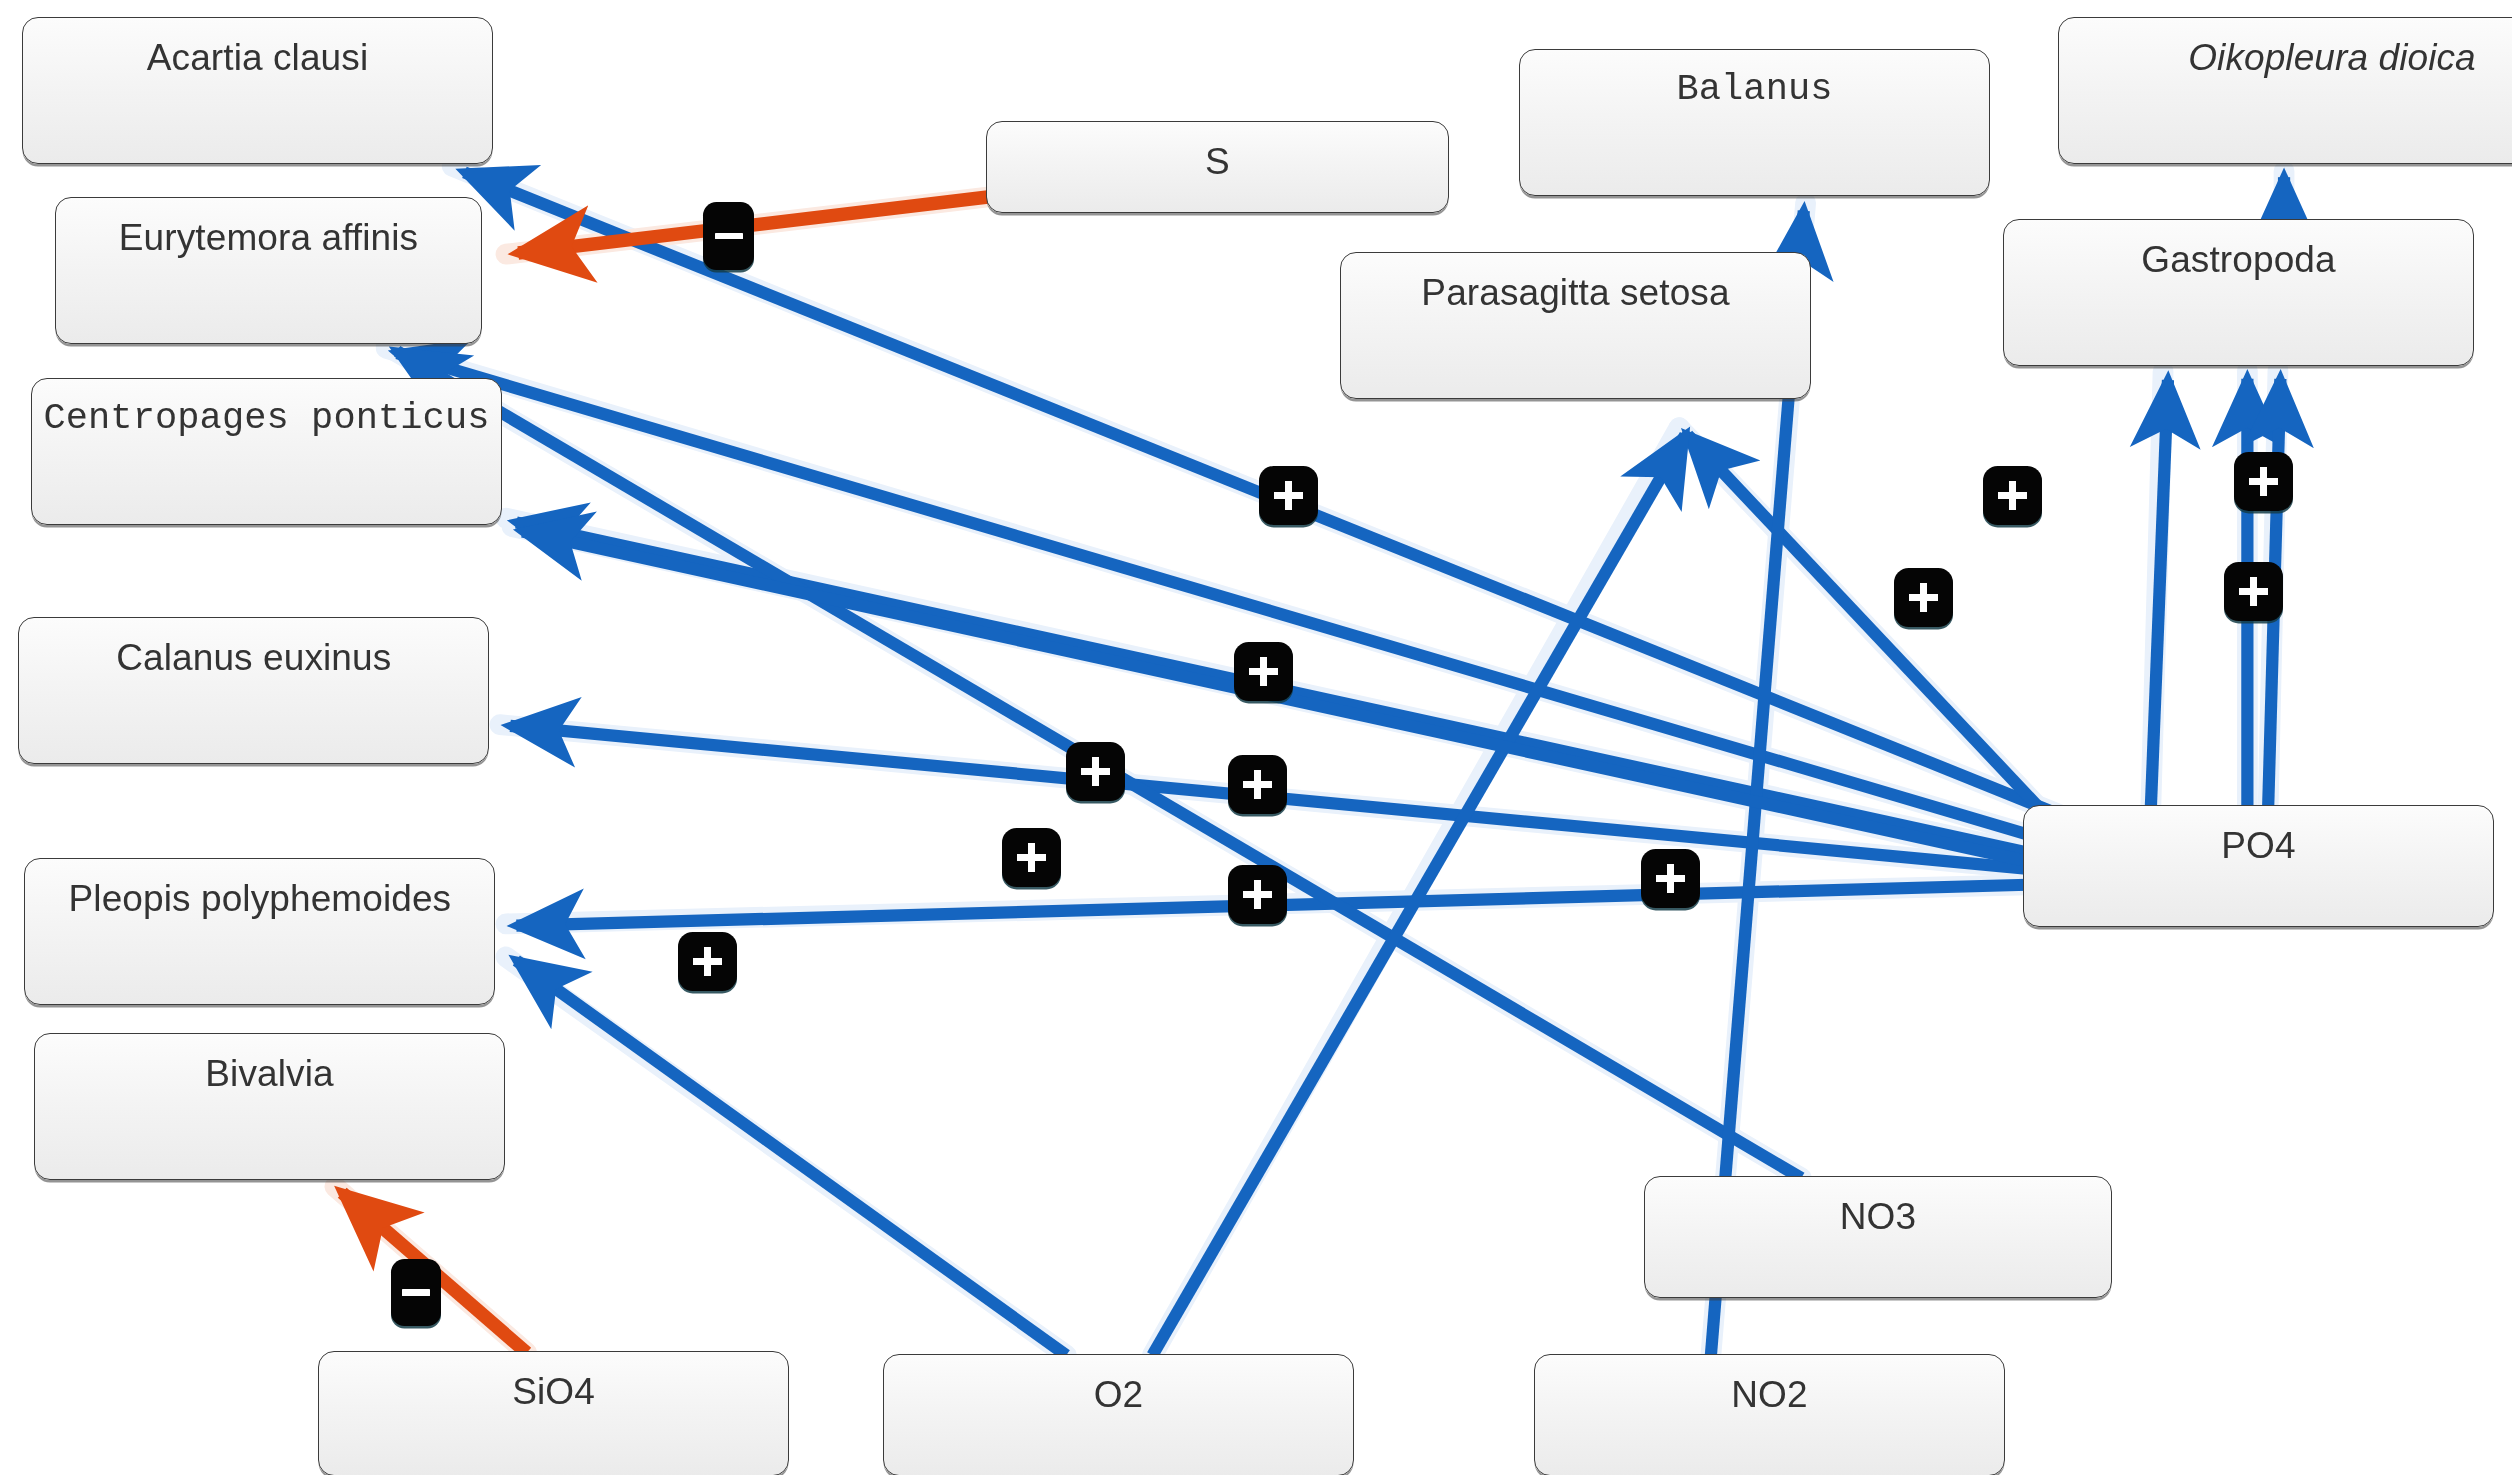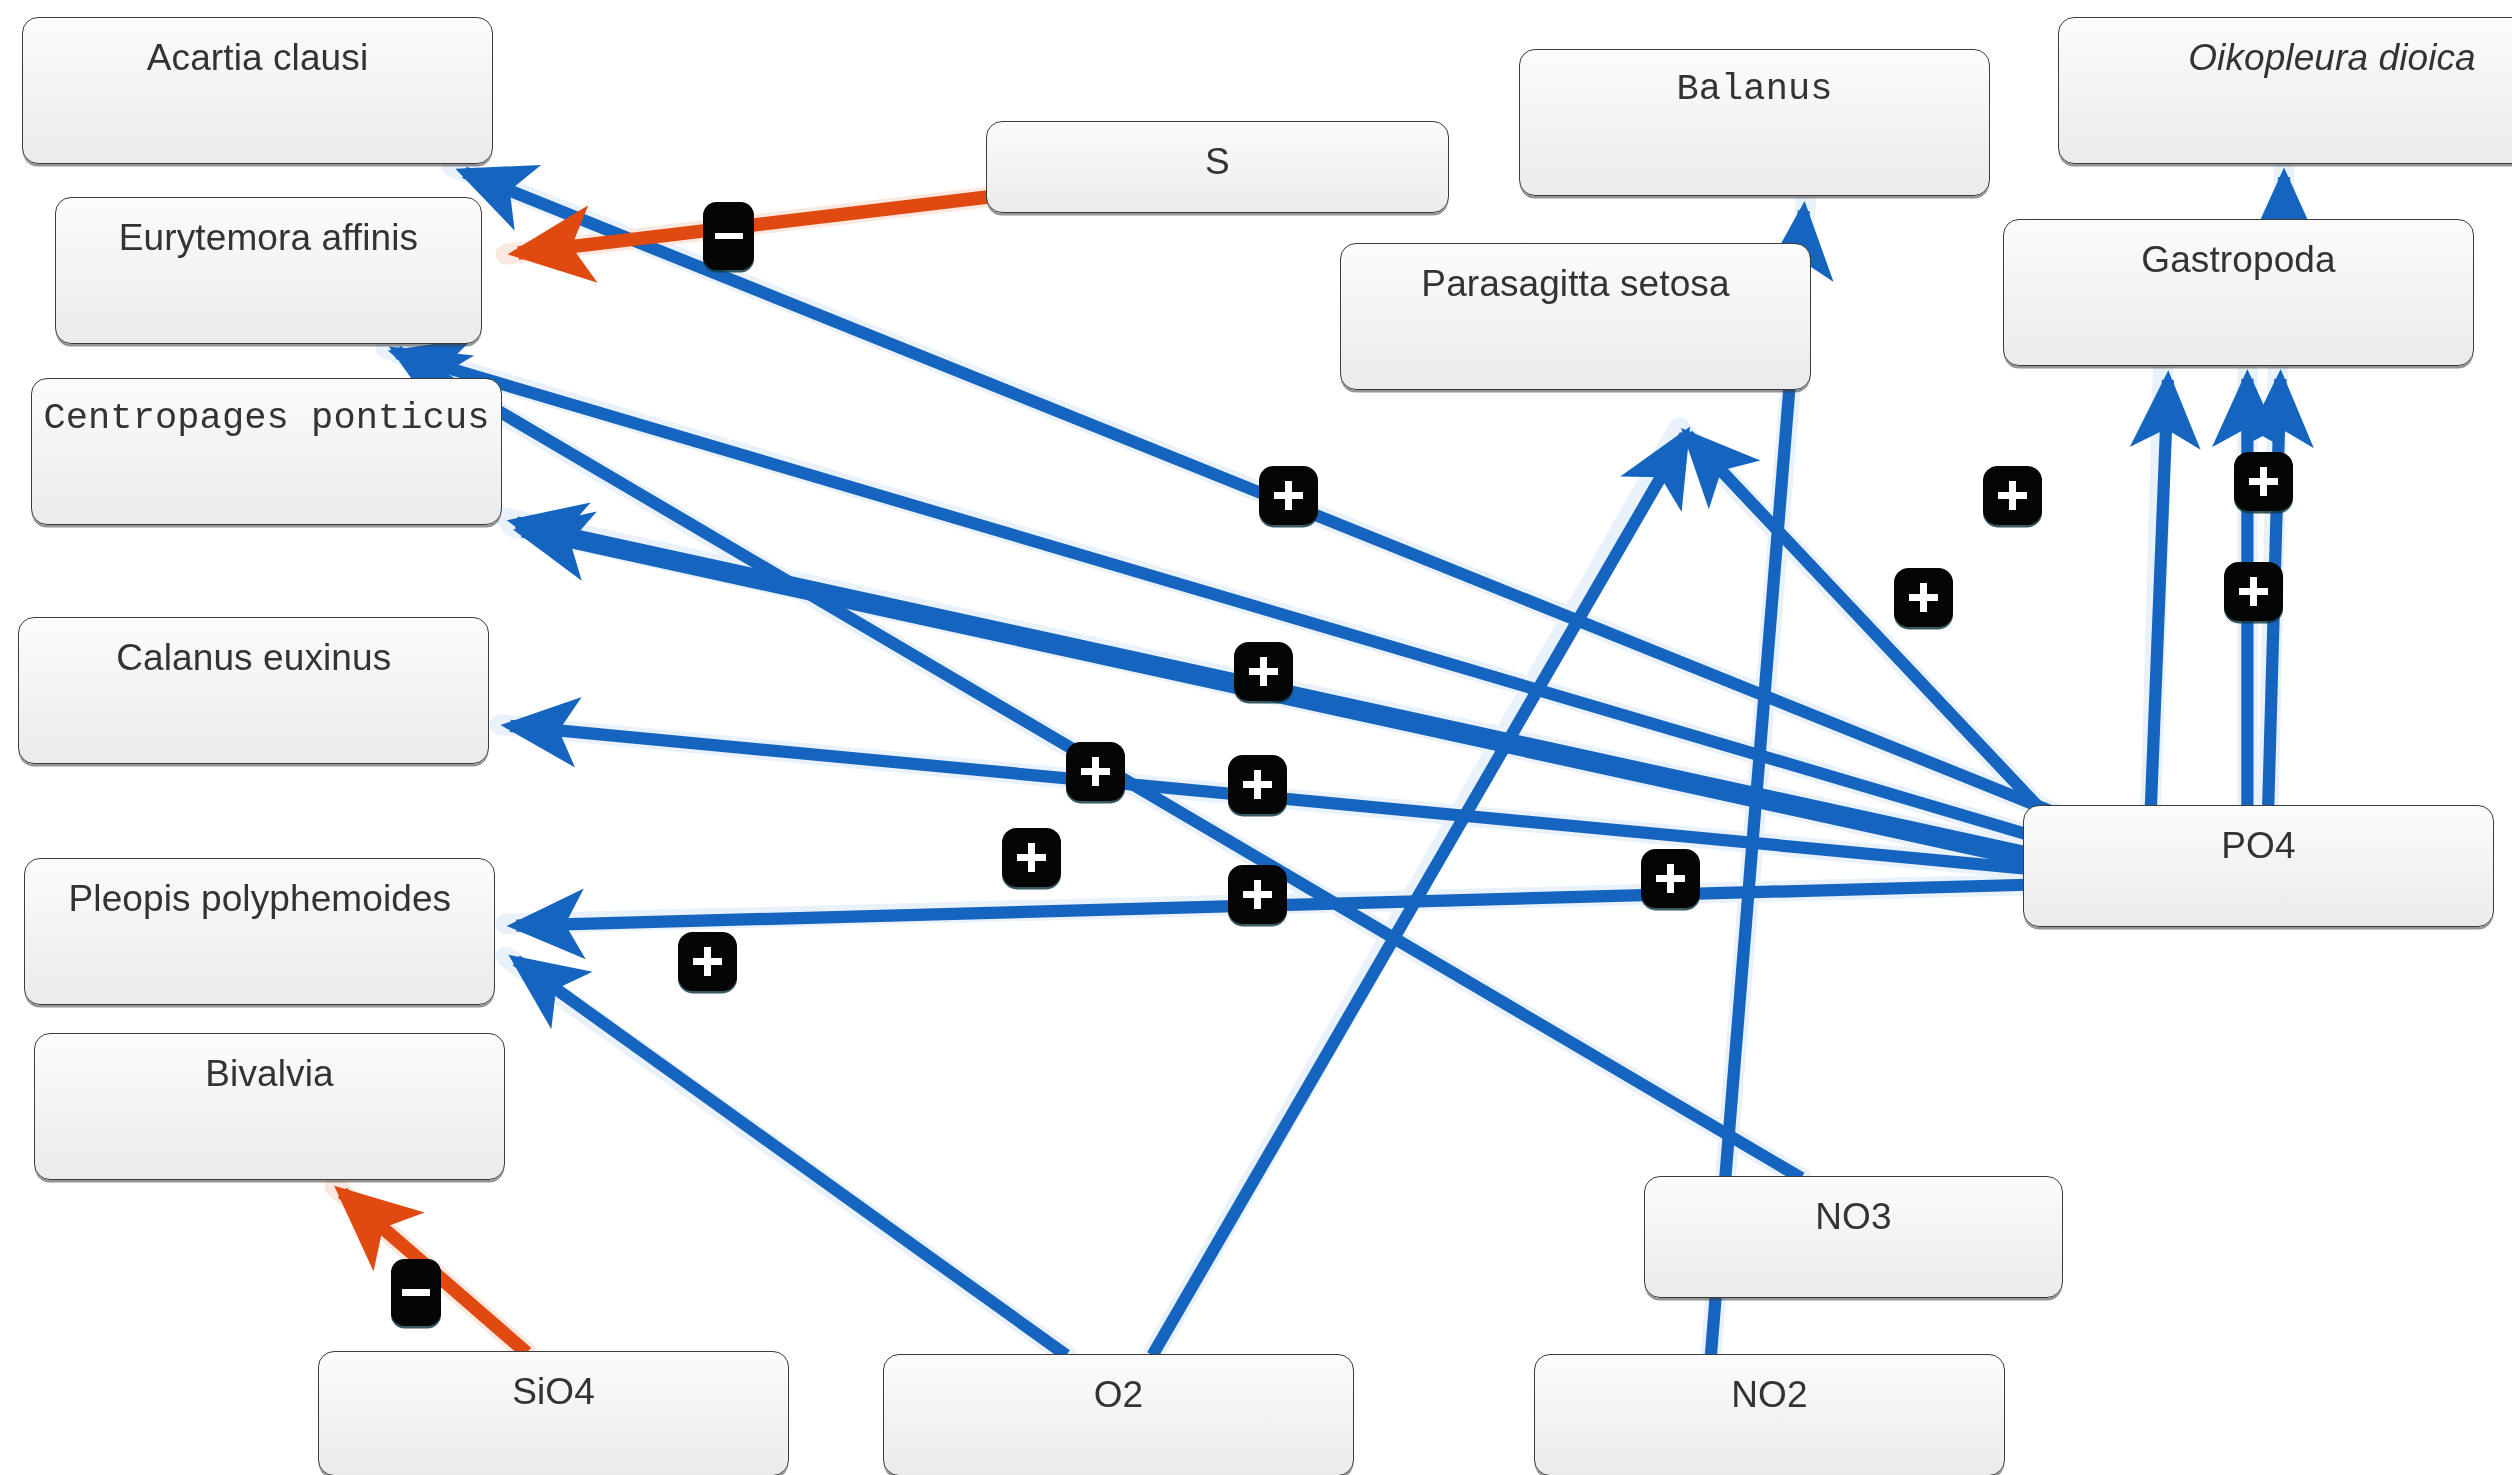--- a/index.html
+++ b/index.html
@@ -124,30 +124,30 @@
   </div>
   <div class="node" style="left:318px;top:1351px;width:471px;height:125px;">
     <span class="node-label">SiO4</span>
   </div>
   <div class="node" style="left:883px;top:1354px;width:471px;height:122px;">
     <span class="node-label">O2</span>
   </div>
   <div class="node" style="left:1534px;top:1354px;width:471px;height:122px;">
     <span class="node-label">NO2</span>
   </div>
-  <div class="node" style="left:1644px;top:1176px;width:419px;height:122px;">
+  <div class="node" style="left:1644px;top:1176px;width:468px;height:122px;">
     <span class="node-label">NO3</span>
   </div>
   <div class="node" style="left:986px;top:121px;width:463px;height:92px;">
     <span class="node-label">S</span>
   </div>
   <div class="node" style="left:1519px;top:49px;width:471px;height:147px;font-family:Liberation Mono, monospace;">
     <span class="node-label">Balanus</span>
   </div>
-  <div class="node" style="left:1340px;top:243px;width:471px;height:147px;">
+  <div class="node" style="left:1340px;top:252px;width:471px;height:147px;">
     <span class="node-label">Parasagitta setosa</span>
   </div>
   <div class="node" style="left:2058px;top:17px;width:548px;height:147px;font-style:italic;">
     <span class="node-label">Oikopleura dioica</span>
   </div>
   <div class="node" style="left:2003px;top:219px;width:471px;height:147px;">
     <span class="node-label">Gastropoda</span>
   </div>
   <div class="node" style="left:2023px;top:805px;width:471px;height:122px;">
     <span class="node-label">PO4</span>

